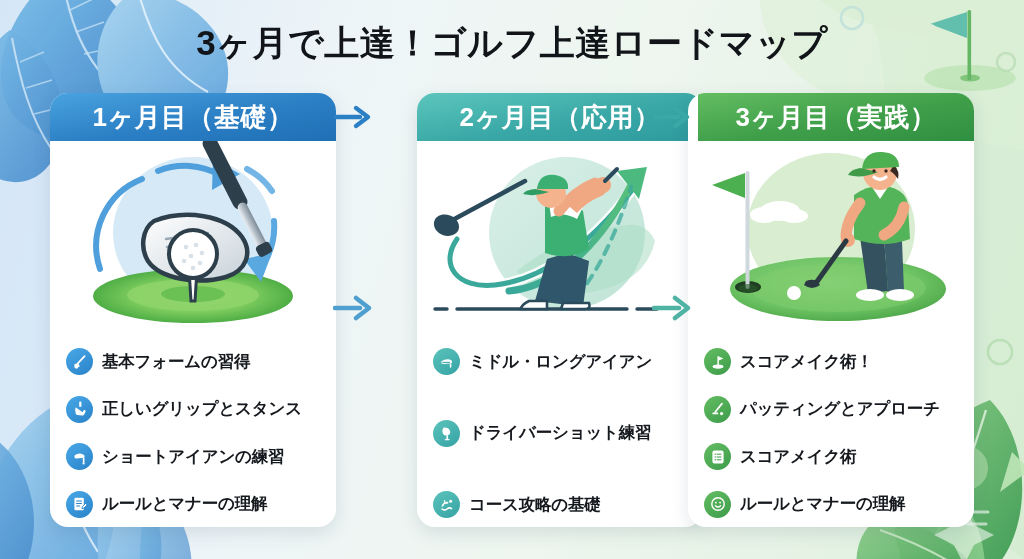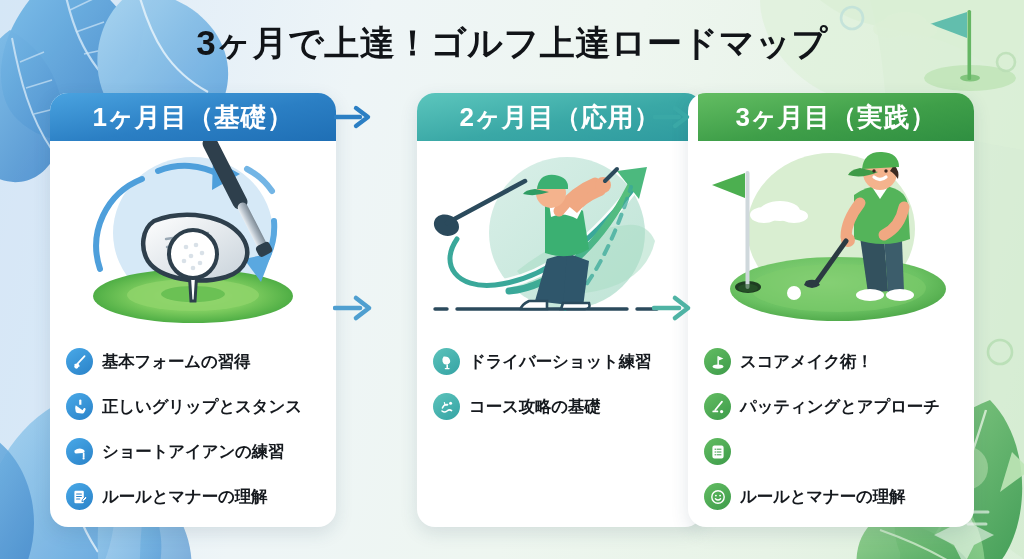--- a/index.html
+++ b/index.html
@@ -76,21 +76,21 @@
     position: relative;
     overflow: hidden;
   }
   .card-art svg { position: absolute; top: 0; left: 0; }
 
   .bullets {
     flex: 1 1 auto;
     padding: 8px 0 0 16px;
     display: flex;
     flex-direction: column;
-    justify-content: flex-start;
+    justify-content: space-between;
   }
   .bullet {
     display: flex;
     align-items: center;
     height: 45px;
     gap: 9px;
   }
   .b-icon {
     flex: 0 0 27px;
     width: 27px; height: 27px;
@@ -396,20 +396,30 @@
             <path d="M120,48 q2,-16 18,-14 q14,2 13,14 z" fill="#3bb072"></path>
             <path d="M118,48 q-10,1 -12,5 q12,3 26,-2 z" fill="#2f9c63"></path>
           </g>
         </svg>
       </div>
 
       <div class="bullets">
         <div class="bullet">
           <span class="b-icon ic-2">
             <svg width="16" height="16" viewBox="0 0 16 16" fill="#ffffff">
+              <path d="M2.2 7.4 q4 -3 8.6 -2 2.4 .6 2.4 2.3 0 1.5 -2.2 1.7 l-6.8 .5 q-2.2 .1 -2 -2.5 z"></path>
+              <path d="M3.6 8.4 h7" stroke="#35a3a4" stroke-width="1" stroke-linecap="round"></path>
+              <rect x="10.8" y="9.2" width="1.5" height="4.6" rx="0.7"></rect>
+            </svg>
+          </span>
+          <span class="b-text">ミドル・ロングアイアン</span>
+        </div>
+        <div class="bullet">
+          <span class="b-icon ic-2">
+            <svg width="16" height="16" viewBox="0 0 16 16" fill="#ffffff">
               <path d="M4.6 2.6 q5.2 -.4 6.4 3.4 1 3.4 -2.6 4.4 -3.8 1 -4.8 -2.6 -.8 -3 1 -5.2 z"></path>
               <rect x="7.4" y="10.2" width="1.6" height="4.4" rx="0.8"></rect>
               <path d="M6.4 14.6 h3.6" stroke="#ffffff" stroke-width="1.4" stroke-linecap="round"></path>
             </svg>
           </span>
           <span class="b-text">ドライバーショット練習</span>
         </div>
         <div class="bullet">
           <span class="b-icon ic-2">
             <svg width="16" height="16" viewBox="0 0 16 16" fill="none" stroke="#ffffff" stroke-width="1.5" stroke-linecap="round">
@@ -519,20 +529,21 @@
                 <path d="M5 5.2 H6"></path>
                   <path d="M7.4 5.2 H11"></path>
                 <path d="M5 8 H6"></path>
                   <path d="M7.4 8 H11"></path>
                 <path d="M5 10.8 H6"></path>
                   <path d="M7.4 10.8 H11"></path>
               </g>
               <rect x="3" y="2" width="10" height="12" rx="1.4" fill="none" stroke="#ffffff" stroke-width="1.2"></rect>
             </svg>
           </span>
+          <span class="b-text">スコアメイク術</span>
         </div>
         <div class="bullet">
           <span class="b-icon ic-3">
             <svg width="16" height="16" viewBox="0 0 16 16" fill="none" stroke="#ffffff" stroke-width="1.4">
               <circle cx="8" cy="8" r="6.2"></circle>
               <circle cx="5.9" cy="6.6" r="0.95" fill="#ffffff" stroke="none"></circle>
               <circle cx="10.1" cy="6.6" r="0.95" fill="#ffffff" stroke="none"></circle>
               <path d="M5.4 9.8 q2.6 2.6 5.2 0" stroke-linecap="round"></path>
             </svg>
           </span>

